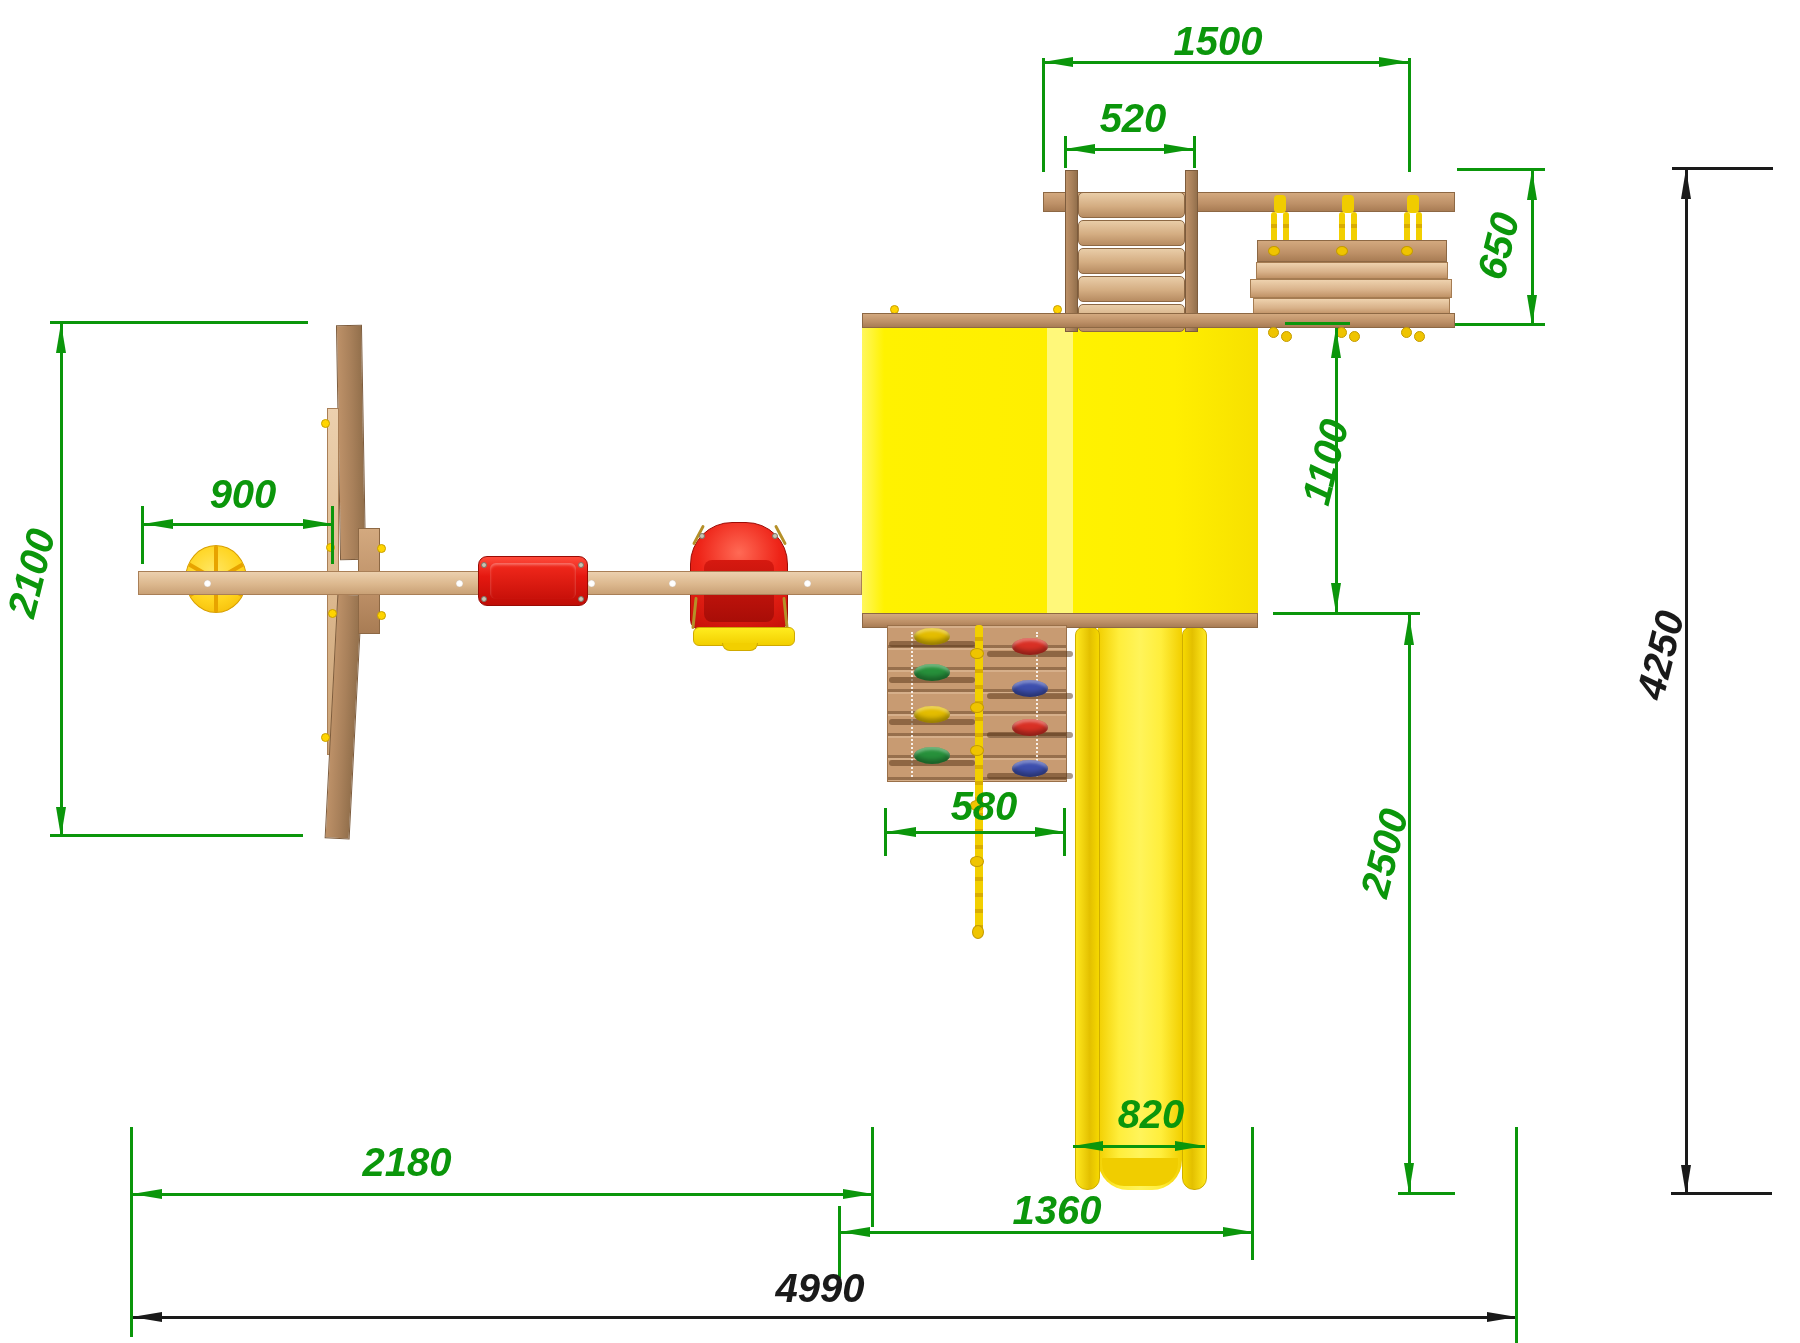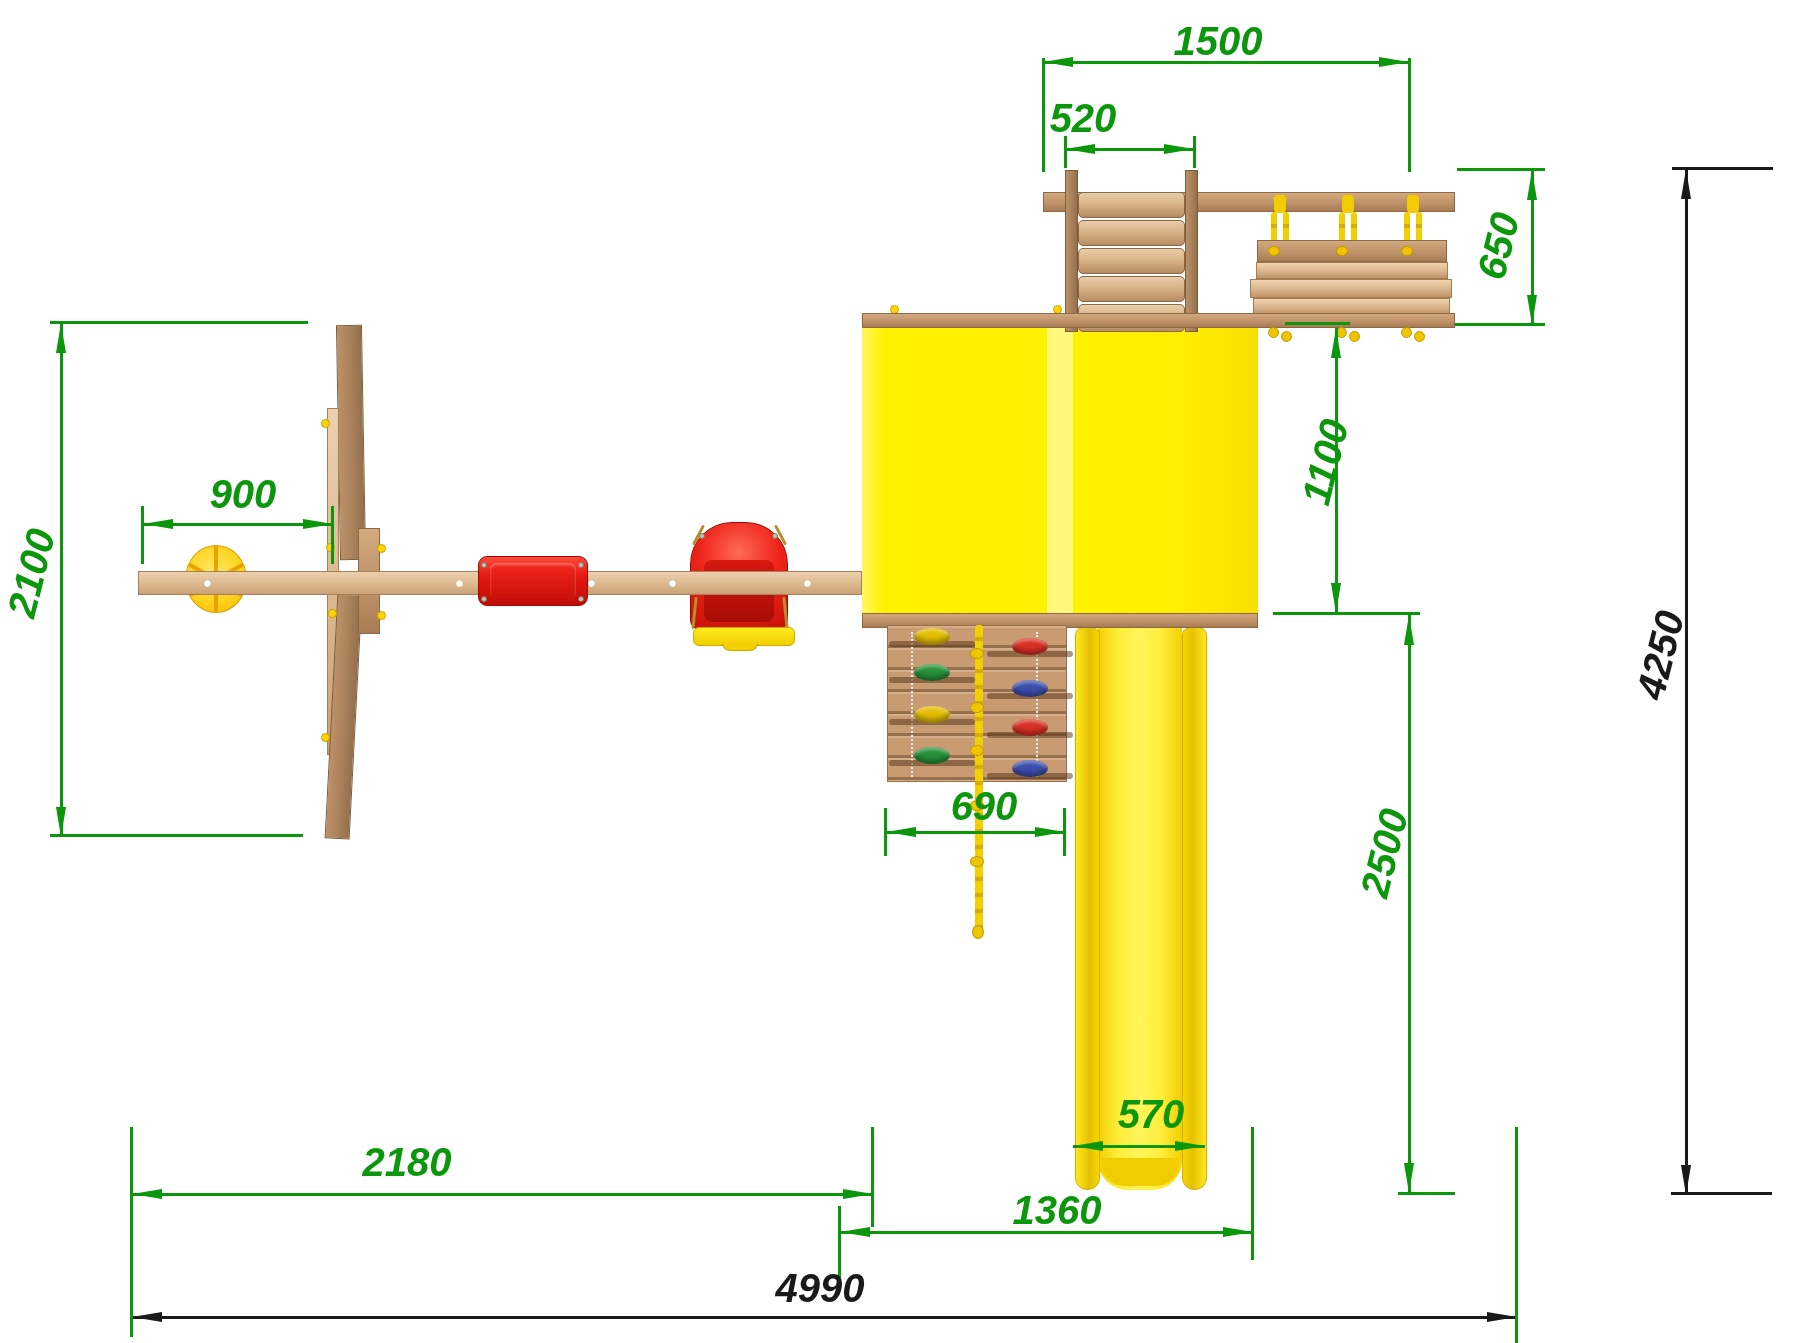--- a/index.html
+++ b/index.html
@@ -180,21 +180,21 @@
     <div class="dl v" style="left:1408px;top:58px;height:114px"></div>
     <div class="lab" style="left:1218px;top:41px">1500</div>
   </div>
 
   <div>
     <div class="dl h" style="left:1065px;top:148px;width:129px"></div>
     <div class="ah aleft" style="left:1065px;top:144px"></div>
     <div class="ah aright" style="left:1164px;top:144px"></div>
     <div class="dl v" style="left:1064px;top:136px;height:32px"></div>
     <div class="dl v" style="left:1193px;top:136px;height:32px"></div>
-    <div class="lab" style="left:1083px;top:118px">520</div>
+    <div class="lab" style="left:1133px;top:118px">520</div>
   </div>
 
   <div>
     <div class="dl v" style="left:1531px;top:170px;height:155px"></div>
     <div class="ah aup" style="left:1527px;top:170px"></div>
     <div class="ah adown" style="left:1527px;top:295px"></div>
     <div class="dl h" style="left:1457px;top:168px;width:88px"></div>
     <div class="dl h" style="left:1455px;top:323px;width:90px"></div>
     <div class="lab rot" style="left:1498px;top:246px">650</div>
   </div>
@@ -242,28 +242,28 @@
     <div class="dl v" style="left:331px;top:506px;height:58px"></div>
     <div class="lab" style="left:243px;top:494px">900</div>
   </div>
 
   <div>
     <div class="dl h" style="left:886px;top:831px;width:179px"></div>
     <div class="ah aleft" style="left:886px;top:827px"></div>
     <div class="ah aright" style="left:1035px;top:827px"></div>
     <div class="dl v" style="left:884px;top:808px;height:48px"></div>
     <div class="dl v" style="left:1063px;top:808px;height:48px"></div>
-    <div class="lab" style="left:984px;top:806px">690</div>
+    <div class="lab" style="left:984px;top:806px">580</div>
   </div>
 
   <div>
     <div class="dl h" style="left:1073px;top:1145px;width:132px"></div>
     <div class="ah aleft" style="left:1073px;top:1141px"></div>
     <div class="ah aright" style="left:1175px;top:1141px"></div>
-    <div class="lab" style="left:1151px;top:1114px">570</div>
+    <div class="lab" style="left:1151px;top:1114px">820</div>
   </div>
 
   <div>
     <div class="dl h" style="left:132px;top:1193px;width:741px"></div>
     <div class="ah aleft" style="left:132px;top:1189px"></div>
     <div class="ah aright" style="left:843px;top:1189px"></div>
     <div class="dl v" style="left:871px;top:1127px;height:100px"></div>
     <div class="lab" style="left:407px;top:1162px">2180</div>
   </div>
 

